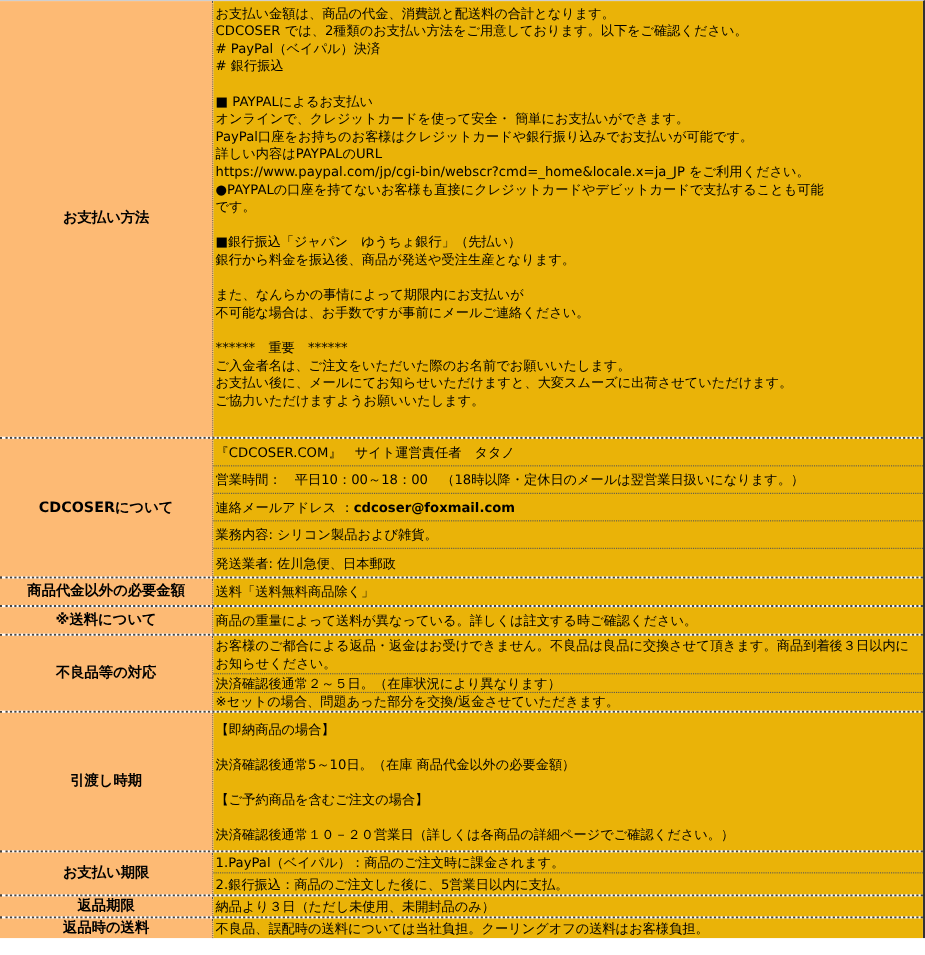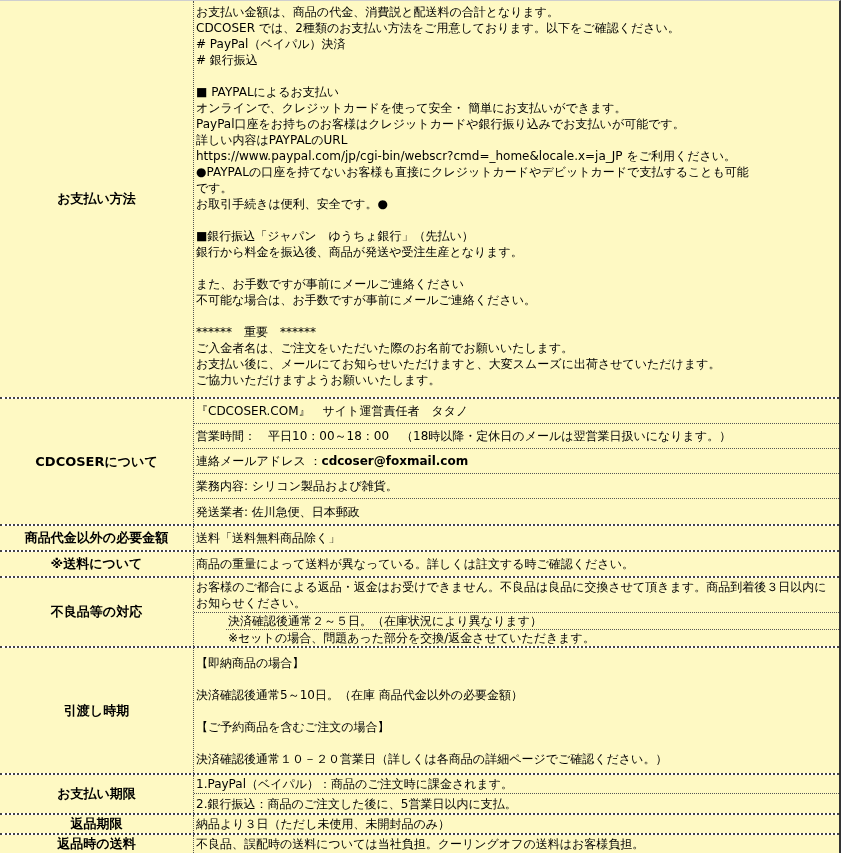--- a/index.html
+++ b/index.html
@@ -7,35 +7,35 @@
   .shop-table{
     width:841px;
     border-top:1px solid #cfcfcf;
     box-sizing:border-box;
     border-right:2px solid #333;
   }
   .row{display:flex;align-items:stretch;}
   .row + .row{border-top:2px dotted #444;}
   .label-cell{
     width:194px;min-width:194px;
-    background:#fef9c3;
+    background:#fdba74;
     border-right:1px dotted #555;
     display:flex;align-items:center;justify-content:center;
     font-weight:bold;font-size:13px;line-height:16px;
     text-align:center;
     box-sizing:border-box;
   }
-  .content{flex:1;background:#fef9c3;font-size:12px;line-height:16px;box-sizing:border-box;}
+  .content{flex:1;background:#eab308;font-size:12px;line-height:16px;box-sizing:border-box;}
   .pad{padding:3px 2px;}
   .line{min-height:16px;white-space:pre-wrap;}
   .subrow{border-bottom:1px dotted #555;padding:0 2px;display:flex;align-items:center;box-sizing:border-box;}
   .subrow:last-child{border-bottom:none;}
   .sub25{min-height:25px;align-items:center;}
   .sub18{min-height:19px;text-align:right;}
-  .sub16{min-height:16px;margin-left:32px;}
+  .sub16{min-height:16px;}
   .subwrap{display:block;padding-top:1px;padding-bottom:1px;}
   .vcenter-single{display:flex;align-items:center;min-height:24px;padding:0 2px;}
   .email{font-weight:bold;}
   .row-payment .content{min-height:396px;}
   .row-delivery .content{min-height:125px;padding-top:7px;}
 </style>
 </head>
 <body>
 
 <div class="shop-table">
@@ -50,26 +50,25 @@
       <div class="line"># PayPal（ベイパル）決済</div>
       <div class="line"># 銀行振込</div>
       <div class="line"></div>
       <div class="line">■ PAYPALによるお支払い</div>
       <div class="line">オンラインで、クレジットカードを使って安全・ 簡単にお支払いができます。</div>
       <div class="line">PayPal口座をお持ちのお客様はクレジットカードや銀行振り込みでお支払いが可能です。</div>
       <div class="line">詳しい内容はPAYPALのURL</div>
       <div class="line">https://www.paypal.com/jp/cgi-bin/webscr?cmd=_home&amp;locale.x=ja_JP をご利用ください。</div>
       <div class="line">●PAYPALの口座を持てないお客様も直接にクレジットカードやデビットカードで支払することも可能</div>
       <div class="line">です。</div>
-      <div class="line">お取引手続きは便利、安全です。●</div>
       <div class="line"></div>
       <div class="line">■銀行振込「ジャパン　ゆうちょ銀行」（先払い）</div>
       <div class="line">銀行から料金を振込後、商品が発送や受注生産となります。</div>
       <div class="line"></div>
-      <div class="line">また、お手数ですが事前にメールご連絡ください</div>
+      <div class="line">また、なんらかの事情によって期限内にお支払いが</div>
       <div class="line">不可能な場合は、お手数ですが事前にメールご連絡ください。</div>
       <div class="line"></div>
       <div class="line">******　重要　******</div>
       <div class="line">ご入金者名は、ご注文をいただいた際のお名前でお願いいたします。</div>
       <div class="line">お支払い後に、メールにてお知らせいただけますと、大変スムーズに出荷させていただけます。</div>
       <div class="line">ご協力いただけますようお願いいたします。</div>
     </div>
   </div>
 
   <div class="row">

